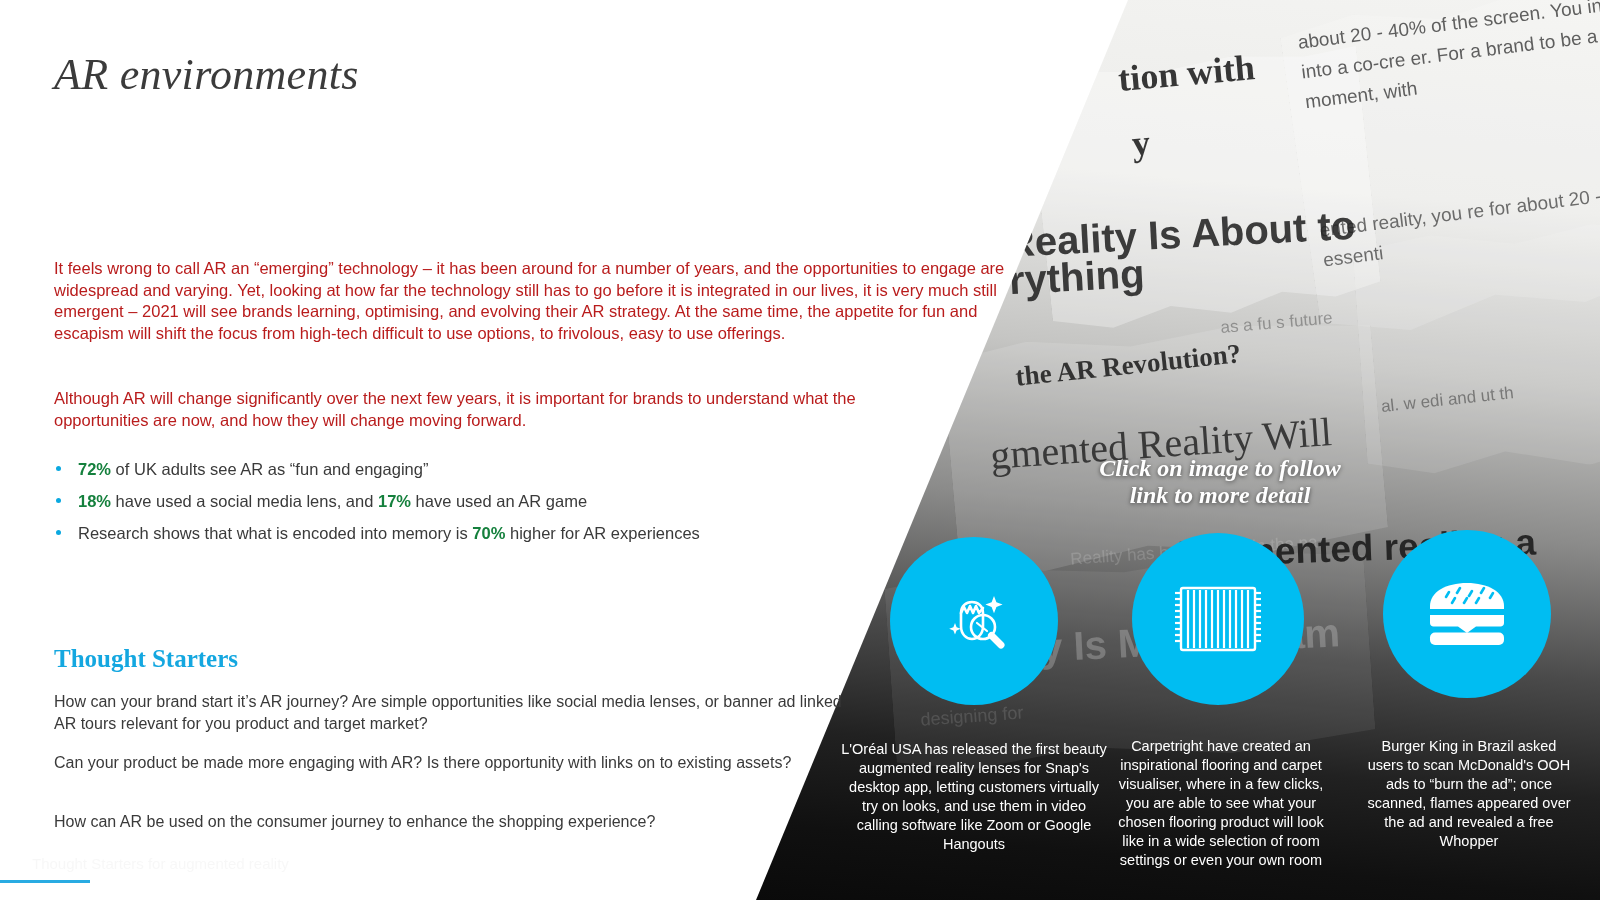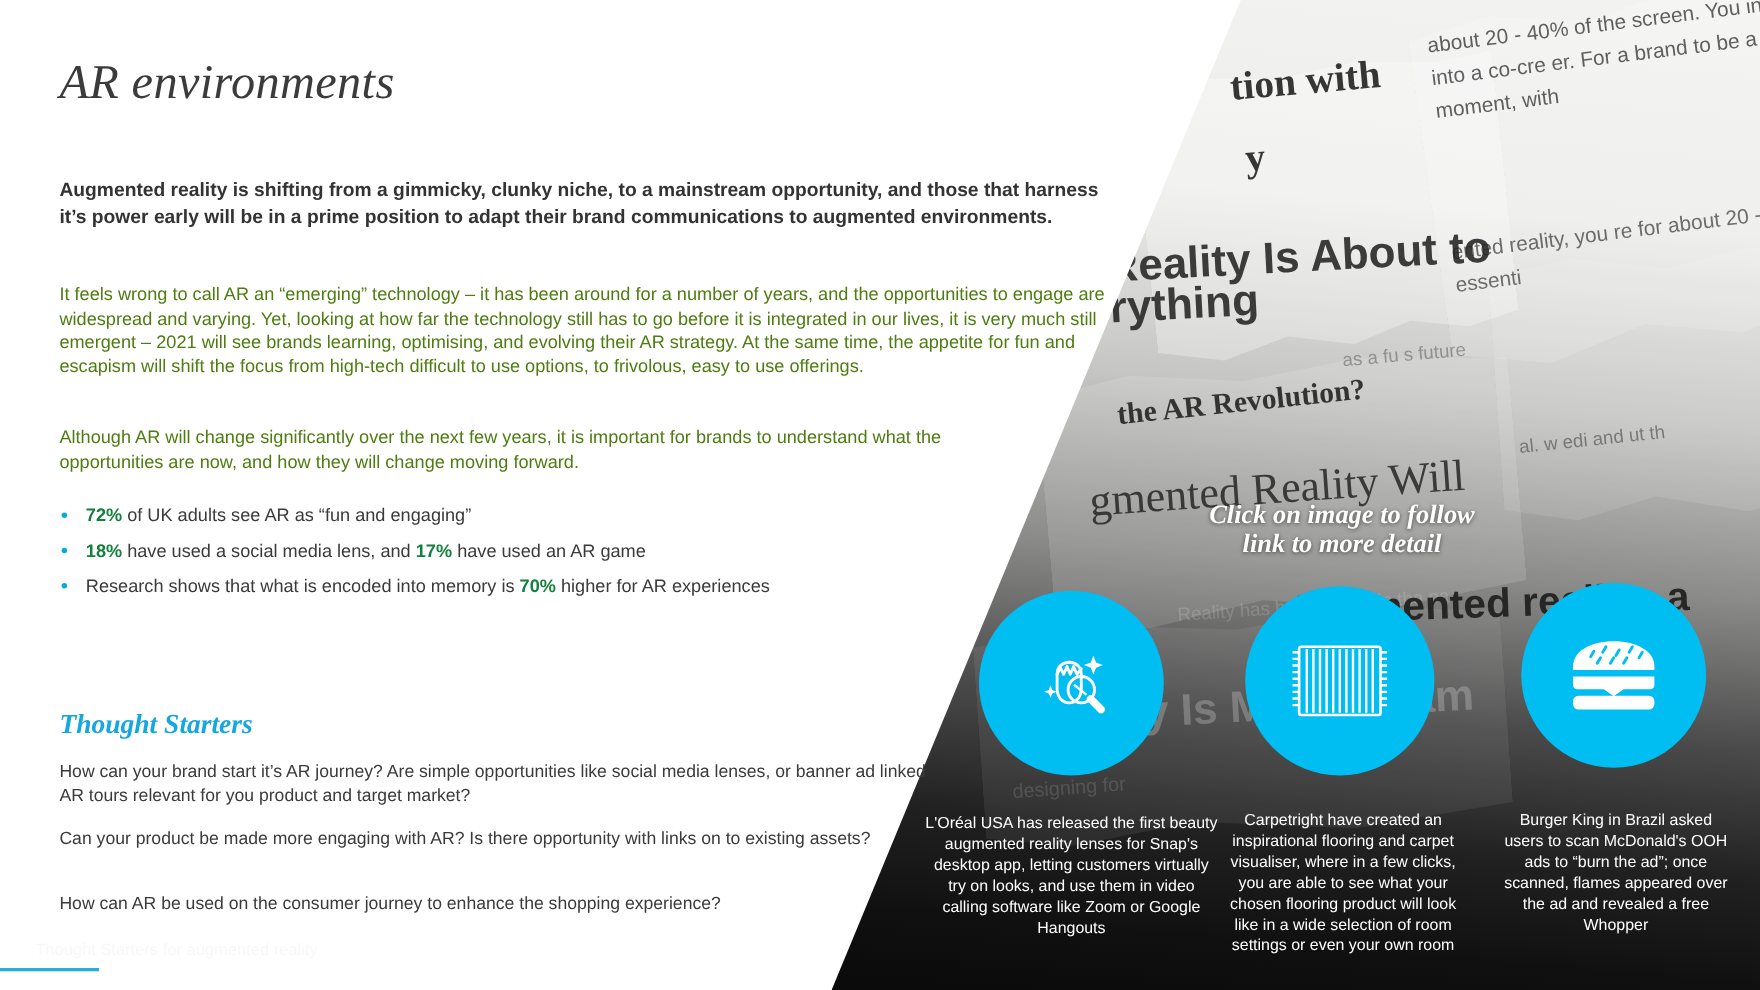--- a/index.html
+++ b/index.html
@@ -240,21 +240,21 @@
     line-height: 24.5px;
     font-weight: bold;
     color: #333333;
   }
   .para {
     position: absolute;
     left: 54px;
     width: 955px;
     font-size: 16.5px;
     line-height: 21.5px;
-    color: #4d7c0f;
+    color: #b91c1c;
   }
   .p1 { top: 258px; }
   .p2 { top: 388px; width: 900px; }
 
   .bullets {
     position: absolute;
     left: 54px;
     top: 458px;
     width: 900px;
     margin: 0;
@@ -285,21 +285,20 @@
     left: 54px;
     top: 598px;
     font-size: 16.5px;
     color: #3a3a3a;
   }
   .thought-title {
     position: absolute;
     left: 54px;
     top: 645px;
     font-family: "Liberation Serif", serif;
-    font-style: italic;
     font-weight: bold;
     font-size: 25px;
     color: #14A7E0;
   }
   .q {
     position: absolute;
     left: 54px;
     font-size: 16px;
     line-height: 21.5px;
     color: #3a3a3a;
@@ -440,21 +439,20 @@
       </g>
     </svg>
   </div>
 
   <div class="caption cap1">L'Oréal USA has released the first beauty augmented reality lenses for Snap's desktop app, letting customers virtually try on looks, and use them in video calling software like Zoom or Google Hangouts</div>
   <div class="caption cap2">Carpetright have created an inspirational flooring and carpet visualiser, where in a few clicks, you are able to see what your chosen flooring product will look like in a wide selection of room settings or even your own room</div>
   <div class="caption cap3">Burger King in Brazil asked users to scan McDonald's OOH ads to “burn the ad”; once scanned, flames appeared over the ad and revealed a free Whopper</div>
 
   <div class="slide-title">AR environments</div>
 
-  <div class="lead">Augmented reality is shifting from a gimmicky, clunky niche, to a mainstream opportunity, and those that harness it’s power early will be in a prime position to adapt their brand communications to augmented environments.</div>
 
   <div class="para p1">It feels wrong to call AR an “emerging” technology – it has been around for a number of years, and the opportunities to engage are widespread and varying. Yet, looking at how far the technology still has to go before it is integrated in our lives, it is very much still emergent – 2021 will see brands learning, optimising, and evolving their AR strategy.  At the same time, the appetite for fun and escapism will shift the focus from high-tech difficult to use options, to frivolous, easy to use offerings.</div>
   <div class="para p2">Although AR will change significantly over the next few years, it is important for brands to understand what the opportunities are now, and how they will change moving forward.</div>
 
   <ul class="bullets">
     <li>
       <span class="dot"></span><b>72%</b><span> of UK adults see AR as “fun and engaging”</span>
     </li>
     <li>
       <span class="dot"></span><b>18%</b><span> have used a social media lens, and </span><b>17%</b><span> have used an AR game</span>

